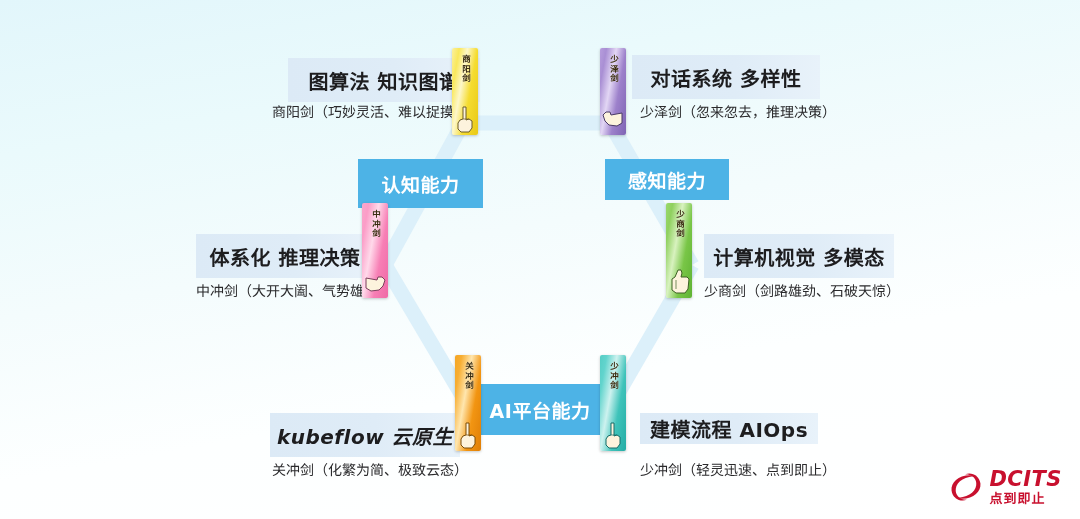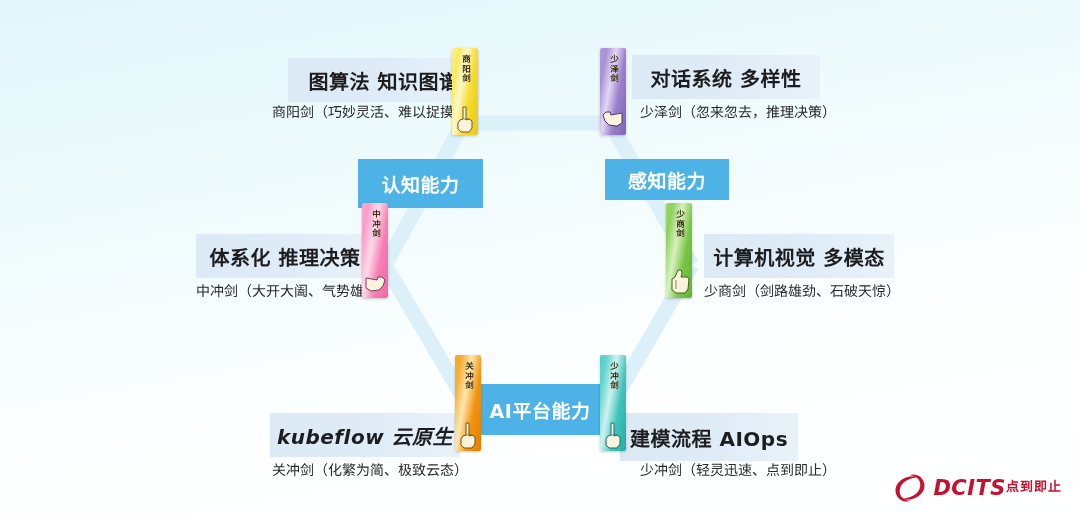--- a/index.html
+++ b/index.html
@@ -106,21 +106,21 @@
   
   #logo {
     position: absolute;
     right: 18px;
     bottom: 14px;
     display: flex;
     align-items: center;
     gap: 6px;
   }
   #logo .mark { width: 34px; height: 34px; }
-  #logo .words { display: flex; flex-direction: row; line-height: 1; }
+  #logo .words { display: flex; flex-direction: column; line-height: 1; }
   #logo .en {
     font-family: "DejaVu Sans", "Liberation Sans", sans-serif;
     font-weight: bold;
     font-style: italic;
     font-size: 21px;
     color: #c8102e;
     letter-spacing: .5px;
   }
   #logo .cn {
     font-family: "DejaVu Sans", "Liberation Sans", sans-serif;
@@ -229,21 +229,21 @@
               background:linear-gradient(100deg,#f5a623 0%,#f7ae33 16%,#ffe6ae 40%,#f29512 66%,#e07f06 100%);">
     <span class="sw-label">关冲剑</span>
     <svg class="sw-hand" viewBox="0 0 22 30">
       <g fill="#fdf3dd" stroke="#7a4d09" stroke-width="1">
         <path d="M9 4 l0 12 -3 1 -2 3 0 6 3 3 8 0 3 -4 0 -7 -3 -2 -3 1 0 -13 z"></path>
         <path d="M9 16 l6 0" stroke-width=".7" fill="none"></path>
       </g>
     </svg>
   </div>
 
-  <div class="banner" style="left:620px; top:413px; width:178px; height:48px;">
+  <div class="banner" style="left:640px; top:413px; width:178px; height:31px;">
     <span class="btxt">建模流程 AIOps</span>
   </div>
   <div class="subtitle" style="left:640px; top:459px;">少冲剑（轻灵迅速、点到即止）</div>
 
   <div class="sword" style="left:600px; top:355px; width:26px; height:96px;
               background:linear-gradient(100deg,#55cdc5 0%,#62d4cd 16%,#cdf2ef 40%,#3fc3ba 66%,#24ada5 100%);">
     <span class="sw-label">少冲剑</span>
     <svg class="sw-hand" viewBox="0 0 22 30">
       <g fill="#fdf3dd" stroke="#176b66" stroke-width="1">
         <path d="M9 4 l0 12 -3 1 -2 3 0 6 3 3 8 0 3 -4 0 -7 -3 -2 -3 1 0 -13 z"></path>

